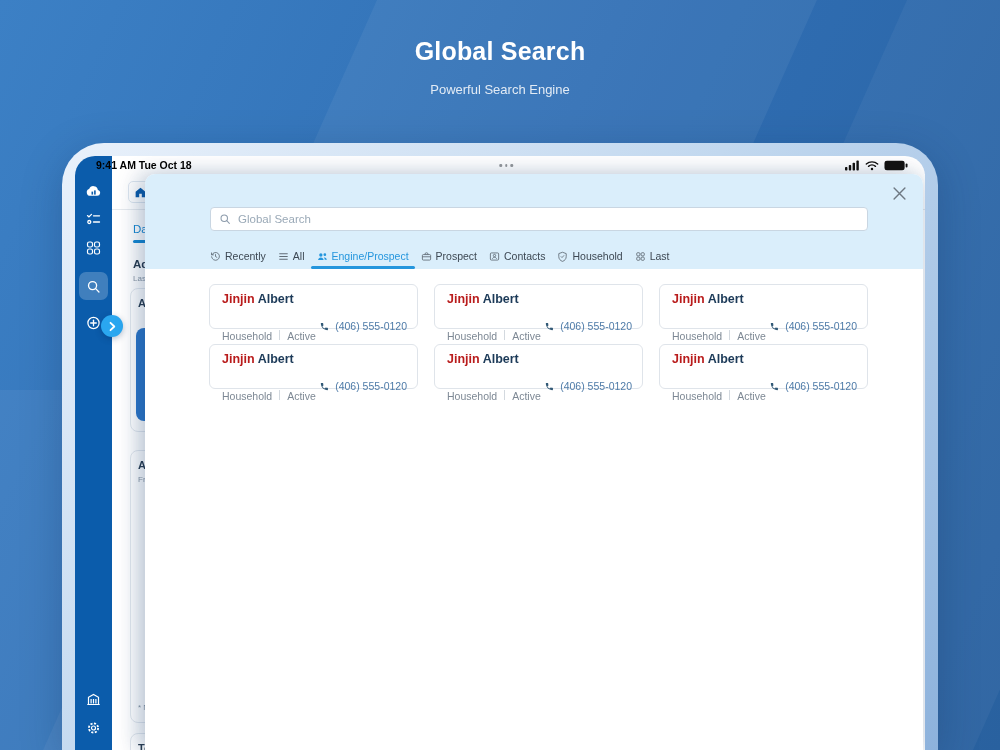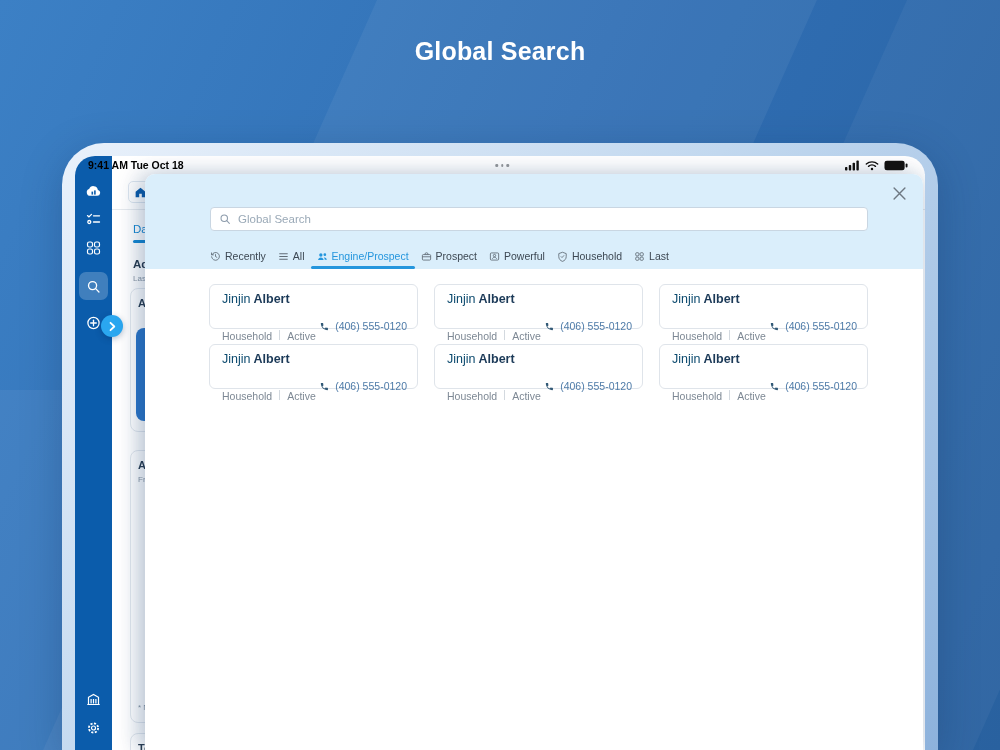--- a/index.html
+++ b/index.html
@@ -33,21 +33,21 @@
   .search-hl { position:absolute; left:4px; top:116px; width:29px; height:28px;
     border-radius:7px; background:rgba(255,255,255,.22); display:flex; align-items:center; justify-content:center; color:#fff; }
   .search-hl svg { width:15px; height:15px; }
 
   .expand-btn { position:absolute; left:26px; top:159px; width:22px; height:22px; border:none;
     border-radius:50%; background:#2aa7f0; z-index:20; display:flex; align-items:center; justify-content:center;
     box-shadow:0 2px 6px rgba(0,40,90,.3); cursor:pointer; }
   .expand-btn svg { width:11px; height:11px; }
 
   
-  .statusbar { position:absolute; left:4px; top:0; right:0; height:28px; z-index:40; }
+  .statusbar { position:absolute; left:12px; top:0; right:0; height:28px; z-index:40; }
   .sb-time { position:absolute; left:9px; top:3px; font-size:10.5px; font-weight:700; color:#000; white-space:nowrap; }
   .sb-dots { position:absolute; left:50%; top:8px; transform:translateX(-50%); display:flex; gap:3px; }
   .sb-dots i { width:2.5px; height:2.5px; border-radius:50%; background:#8b9096; }
   .sb-right { position:absolute; right:17px; top:4px; display:flex; align-items:center; gap:5px; }
 
   
   .bg-app { position:absolute; left:37px; top:18px; right:0; bottom:0; background:#fff; }
   .home-btn { position:absolute; left:16px; top:7px; width:24px; height:22px; background:#fff;
     border:1px solid #dde6ef; border-radius:5px; display:flex; align-items:center; justify-content:center; cursor:pointer; }
   .home-btn svg { width:13px; height:13px; }
@@ -85,37 +85,38 @@
     color:#3d4853; cursor:pointer; white-space:nowrap; }
   .tab svg { width:11px; height:11px; color:#5b6670; }
   .tab.active { color:#2596dd; }
   .tab.active svg { color:#2596dd; }
   .tab.active::after { content:""; position:absolute; left:-6px; right:-6px; bottom:0; height:3px;
     border-radius:2px; background:#2596dd; }
 
   .results { padding:15px 0 0 64px; display:grid; grid-template-columns:repeat(3,209px); gap:15px 16px; }
   .rcard { height:45px; background:#fff; border:1px solid #dfe4ea; border-radius:6px; padding:7px 10px 0 12px; cursor:pointer; }
   .rname { font-size:12.5px; font-weight:700; color:#1c3a58; }
-  .rname .hl { color:#0c4a6e; font-weight:400; margin-right:3px; }
+  .rname .hl { color:#b91c1c; font-weight:700; margin-right:3px; }
   .rmeta { margin-top:4px; display:flex; justify-content:space-between; align-items:center; }
   .mleft { display:flex; align-items:flex-start; font-size:10.5px; color:#7d8894;margin-top:20px; }
   .vsep { width:1px; height:10px; background:#d3d9df; margin:0 7px; display:inline-block; }
   .mright { display:flex; align-items:center; gap:5px; font-size:10.5px; color:#4e7ba8; }
   .mright svg { width:11px; height:11px; color:#335a77; }
 </style>
 </head>
 <body>
 
 <div class="stage">
   <div class="stripe s1"></div>
   <div class="stripe s2"></div>
   <div class="stripe s3"></div>
 
   <div class="hero">
     <div class="hero-title">Global Search</div>
+    <div class="hero-subtitle">Powerful Search Engine</div>
   </div>
 
   <div class="device">
     <div class="screen">
 
       <div class="sidebar">
         <span class="side-ic" style="top:26px">
           <svg viewBox="0 0 16 16">
               <path d="M4.8 12.8h6.9a3 3 0 0 0 .7-5.9A4.6 4.6 0 0 0 3.6 6a3.5 3.5 0 0 0 1.2 6.8z" fill="#fff"></path>
               <rect x="6" y="8.6" width="1.6" height="3" fill="#0b5cab"></rect>
@@ -273,21 +274,21 @@
                   <line x1="2" y1="8.4" x2="14" y2="8.4"></line>
                 </svg>
               <span>Prospect</span>
             </div>
             <div class="tab">
               <svg viewBox="0 0 16 16" fill="none" stroke="currentColor" stroke-width="1.2">
                   <rect x="2" y="2.8" width="12" height="10.4" rx="1.5"></rect>
                   <circle cx="8" cy="6.6" r="1.7"></circle>
                   <path d="M5 11.4c.4-1.5 1.6-2.3 3-2.3s2.6.8 3 2.3"></path>
                 </svg>
-              <span>Powerful</span>
+              <span>Contacts</span>
             </div>
             <div class="tab">
               <svg viewBox="0 0 16 16" fill="none" stroke="currentColor" stroke-width="1.2">
                   <path d="M8 1.8l5.4 2v4.4c0 3.3-2.2 5.9-5.4 6.9-3.2-1-5.4-3.6-5.4-6.9V3.8z"></path>
                   <path d="M5.6 7.8l1.7 1.7 3-3.2"></path>
                 </svg>
               <span>Household</span>
             </div>
             <div class="tab">
               <svg viewBox="0 0 16 16" fill="none" stroke="currentColor" stroke-width="1.2">

